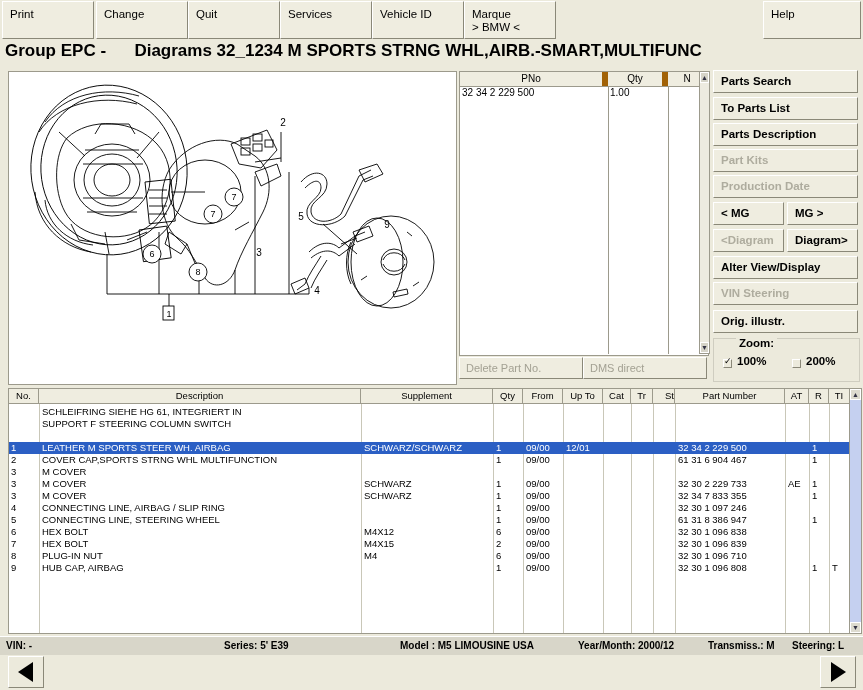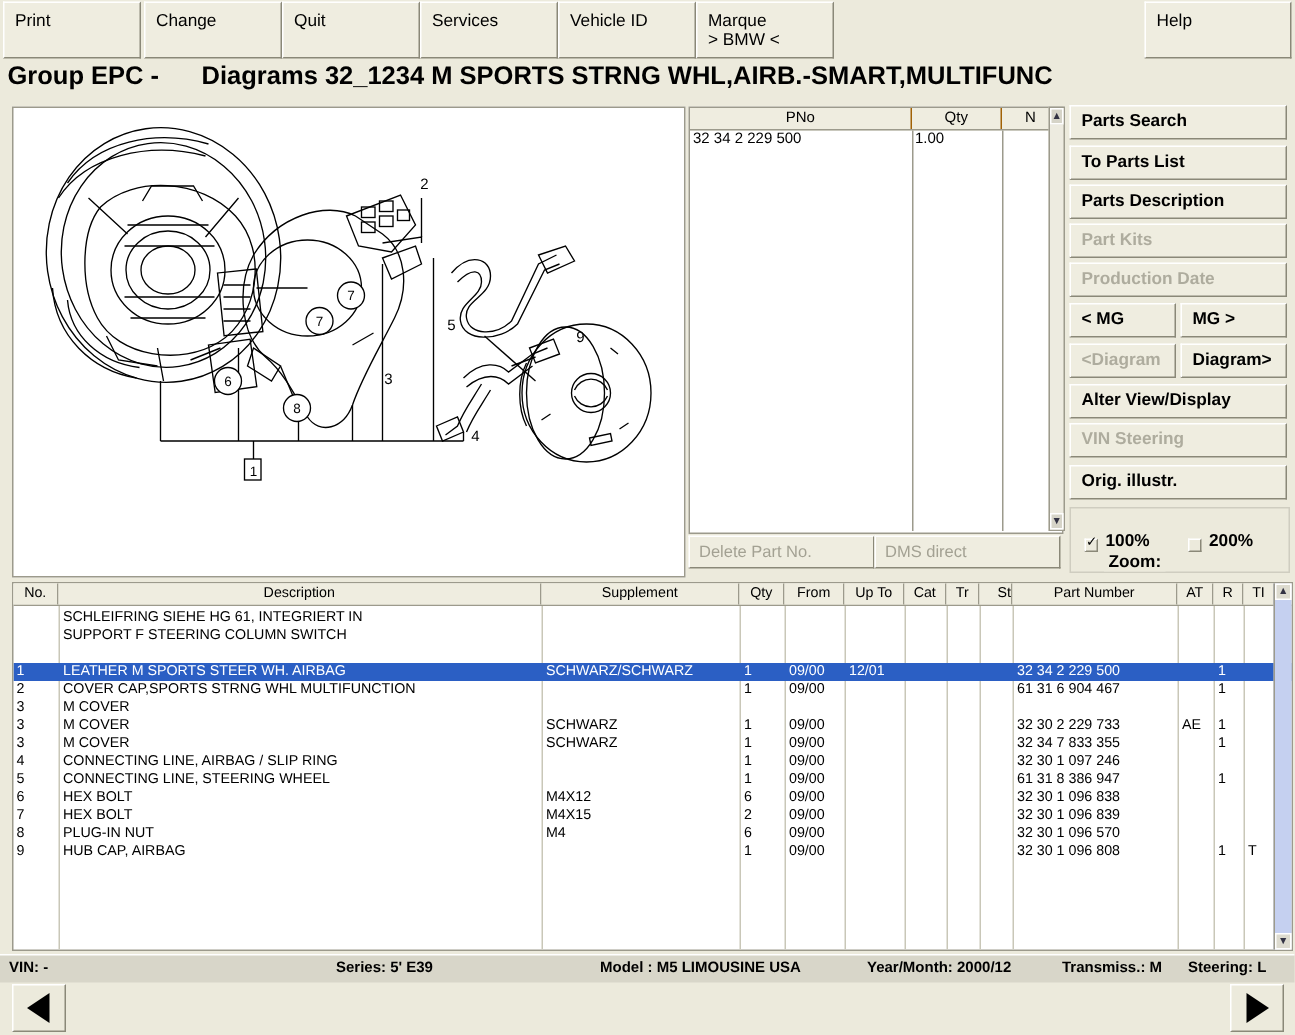--- a/index.html
+++ b/index.html
@@ -42,21 +42,21 @@
   .carbox{position:absolute;left:381px;top:312px;width:66px;height:48px;
      background:#fff;border:1px solid #333;}
   
   .plist{
     position:absolute;left:459px;top:71px;width:248px;height:283px;
     background:#fff;border:1px solid #9C9A8C;
   }
   .plist-hdr{display:flex;height:14px;background:#EFEDE0;border-bottom:1px solid #9C9A8C;}
   .plist-hdr div{
     text-align:center;font-size:10px;line-height:14px;
-    border-right:1px solid #a16207;
+    border-right:6px solid #a16207;
     background:#EFEDE0;
     box-sizing:border-box;
   }
   .c-pno{width:148px;}
   .c-qty{width:60px;}
   .c-n{width:38px;border-right:none !important;}
   .plist-body{position:relative;height:267px;}
   .plist-row{display:flex;height:12px;}
   .plist-row div{font-size:10px;line-height:12px;padding-left:2px;box-sizing:border-box;}
   .plist-vline{position:absolute;top:0;bottom:0;width:1px;background:#9C9A8C;}
@@ -85,21 +85,21 @@
     font-size:11.5px;font-weight:bold;line-height:21px;padding-left:7px;
     box-sizing:border-box;
   }
   .rbtn.half{width:71px;}
   .rbtn.half2{left:787px;width:71px;}
   .rbtn.dis{color:#AEAC9E;}
   .zoombox{
     position:absolute;left:713px;top:338px;width:145px;height:42px;
     border:1px solid #CFCDC0;background:#ECEADC;
   }
-  .zoomlabel{position:absolute;left:22px;top:-2px;font-size:11.5px;font-weight:bold;background:#ECEADC;padding:0 3px;margin-top:32px;}
+  .zoomlabel{position:absolute;left:22px;top:-2px;font-size:11.5px;font-weight:bold;background:#ECEADC;padding:0 3px;}
   .cb{position:absolute;width:9px;height:9px;background:#ECEADC;border:1px solid #8A8878;
       border-top-color:#fff;border-left-color:#fff;box-sizing:border-box;}
   .cb.on:after{content:"✓";position:absolute;left:0px;top:-4px;font-size:9px;color:#000;}
   .cbtext{position:absolute;font-size:11.5px;font-weight:bold;}
   
   .table{
     position:absolute;left:8px;top:388px;width:854px;height:246px;
     background:#fff;border:1px solid #9C9A8C;box-sizing:border-box;
   }
   .thead{position:relative;height:14px;background:#EFEDE0;border-bottom:1px solid #9C9A8C;}
@@ -516,21 +516,21 @@
       <div class="trow" style="top: 146px;">
         <div class="tc" style="left: 2px; width: 28px;">8</div>
         <div class="tc" style="left: 33px; width: 318px;">PLUG-IN NUT</div>
         <div class="tc" style="left: 355px; width: 128px;">M4</div>
         <div class="tc" style="left: 487px; width: 26px;">6</div>
         <div class="tc" style="left: 517px; width: 36px;">09/00</div>
         <div class="tc" style="left: 557px; width: 36px;"></div>
         <div class="tc" style="left: 597px; width: 24px;"></div>
         <div class="tc" style="left: 625px; width: 18px;"></div>
         <div class="tc" style="left: 647px; width: 18px;"></div>
-        <div class="tc" style="left: 669px; width: 106px;">32 30 1 096 570</div>
+        <div class="tc" style="left: 669px; width: 106px;">32 30 1 096 710</div>
         <div class="tc" style="left: 779px; width: 20px;"></div>
         <div class="tc" style="left: 803px; width: 16px;"></div>
         <div class="tc" style="left: 823px; width: 17px;"></div>
       </div>
       <div class="trow" style="top: 158px;">
         <div class="tc" style="left: 2px; width: 28px;">9</div>
         <div class="tc" style="left: 33px; width: 318px;">HUB CAP, AIRBAG</div>
         <div class="tc" style="left: 355px; width: 128px;"></div>
         <div class="tc" style="left: 487px; width: 26px;">1</div>
         <div class="tc" style="left: 517px; width: 36px;">09/00</div>

